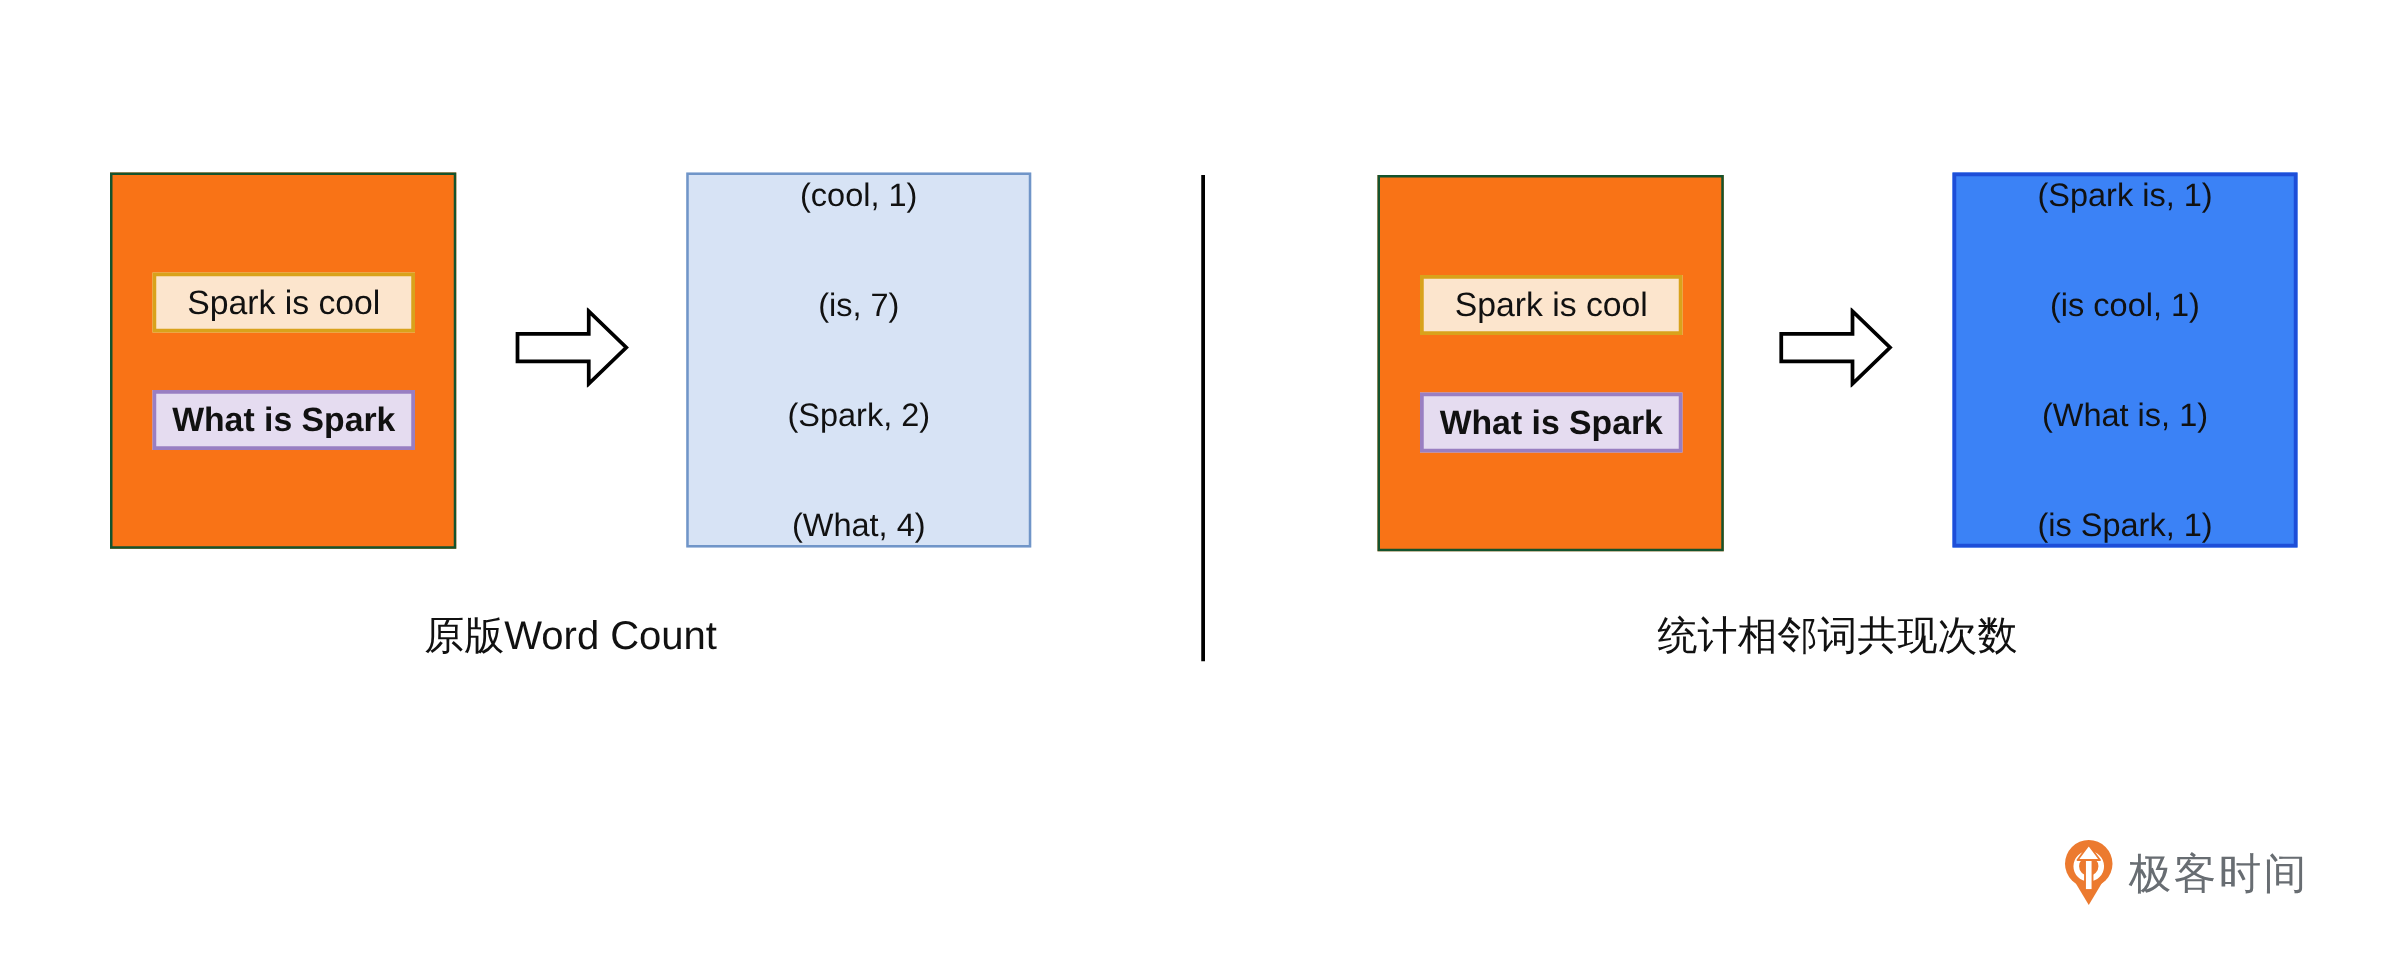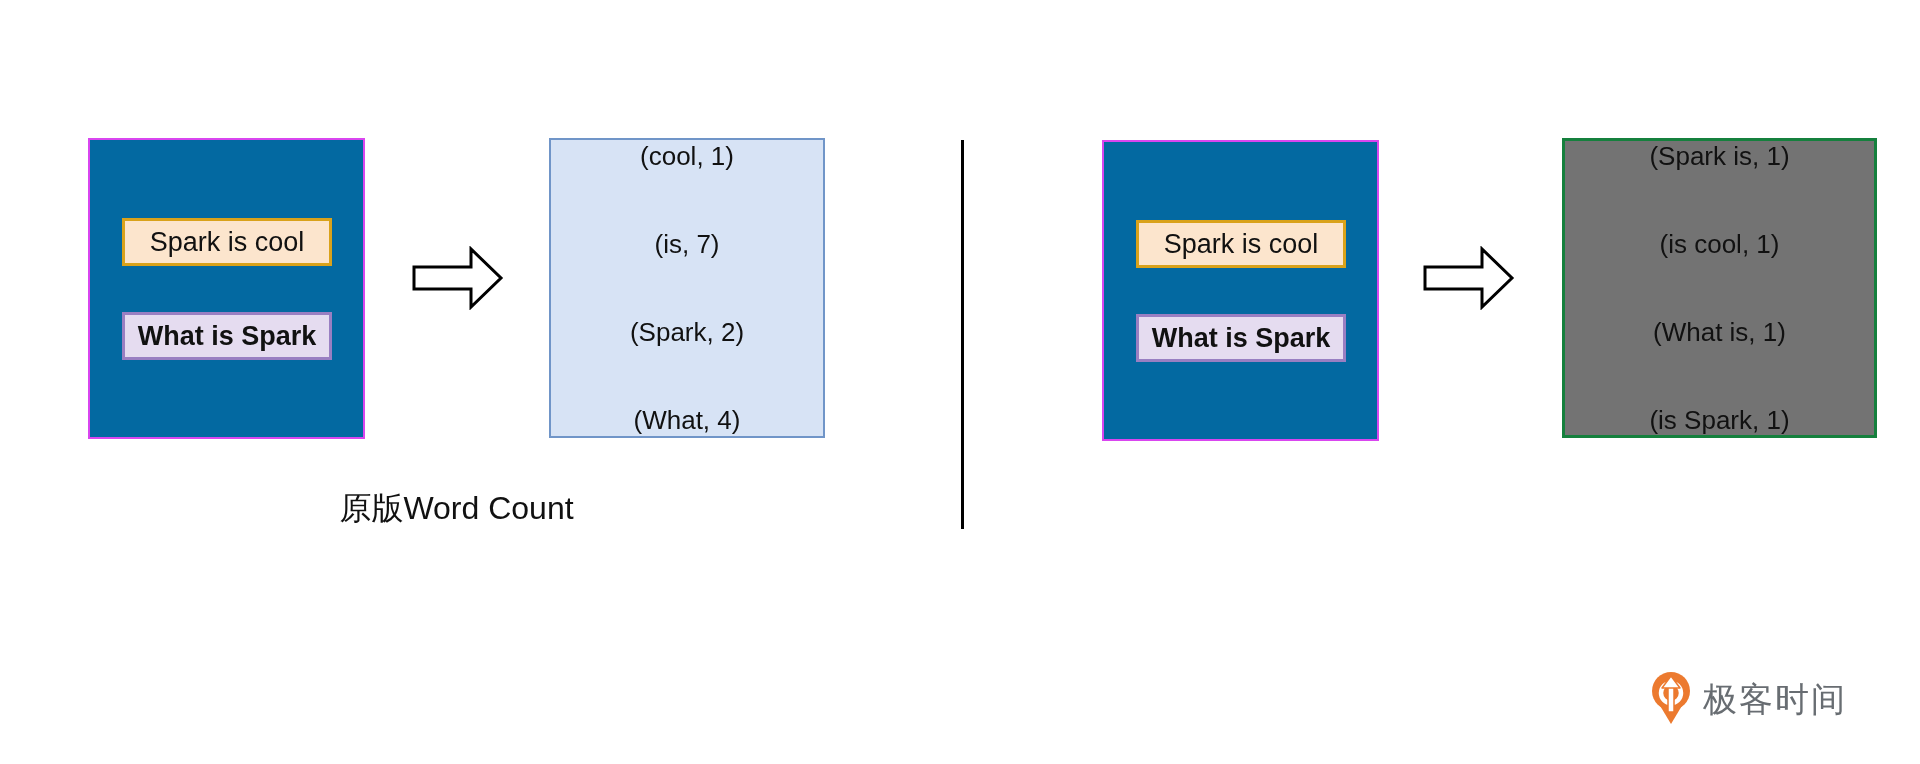--- a/index.html
+++ b/index.html
@@ -4,29 +4,29 @@
 <style>
   * { margin: 0; padding: 0; box-sizing: border-box; }
   html, body { width: 1920px; height: 764px; background: #ffffff; }
   body { font-family: "Liberation Sans", "DejaVu Sans", sans-serif; color: #1a1a1a; }
   .canvas { position: relative; width: 1920px; height: 764px; background: #ffffff; overflow: hidden; }
 
   
   .panel { position: absolute; }
   .panel-gray {
     width: 277px; height: 301px;
-    background: #0369a1; border: 2px solid #d946ef;
+    background: #f97316; border: 2px solid #14532d;
   }
   .panel-blue-light {
     width: 276px; height: 300px;
     background: #d7e3f5; border: 2px solid #7095c8;
   }
   .panel-blue-dark {
-    width: 315px; height: 300px;
-    background: #737373; border: 3px solid #15803d;
+    width: 276px; height: 300px;
+    background: #3b82f6; border: 3px solid #1d4ed8;
   }
   .pos-left-input  { left: 88px;  top: 138px; }
   .pos-left-output { left: 549px; top: 138px; }
   .pos-right-input { left: 1102px; top: 140px; }
   .pos-right-output{ left: 1562px; top: 138px; }
 
   
   .sent-label {
     position: absolute; left: 32px; width: 210px; height: 48px;
     display: flex; align-items: center; justify-content: center;
@@ -119,20 +119,21 @@
 
   <div class="panel panel-blue-dark pos-right-output">
     <div class="rows">
       <div class="row">(Spark is, 1)</div>
       <div class="row">(is cool, 1)</div>
       <div class="row">(What is, 1)</div>
       <div class="row">(is Spark, 1)</div>
     </div>
   </div>
 
+  <div class="caption pos-right-caption">统计相邻词共现次数</div>
 
   <div class="logo">
     <svg class="logo-icon" viewBox="0 0 40 53">
       <circle cx="20" cy="19" r="19" fill="#ec7a2f"></circle>
       <path d="M8 32 L20 52 L32 32 Z" fill="#ec7a2f"></path>
       <circle cx="20" cy="21" r="10" fill="none" stroke="#ffffff" stroke-width="4.5"></circle>
       <rect x="17" y="12" width="6" height="28" fill="#ffffff" stroke="#ec7a2f" stroke-width="1.5"></rect>
       <path d="M20 4 L29 16 L11 16 Z" fill="#ffffff" stroke="#ec7a2f" stroke-width="1.5" stroke-linejoin="round"></path>
     </svg>
     <span class="logo-text">极客时间</span>

